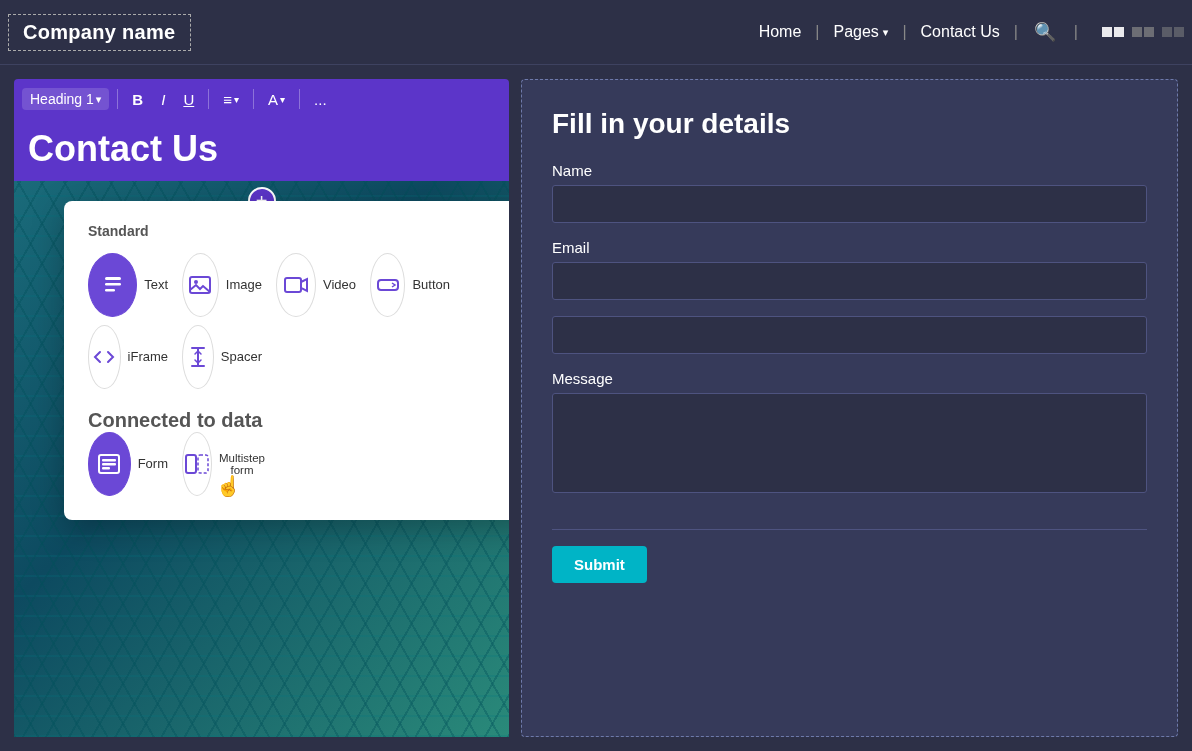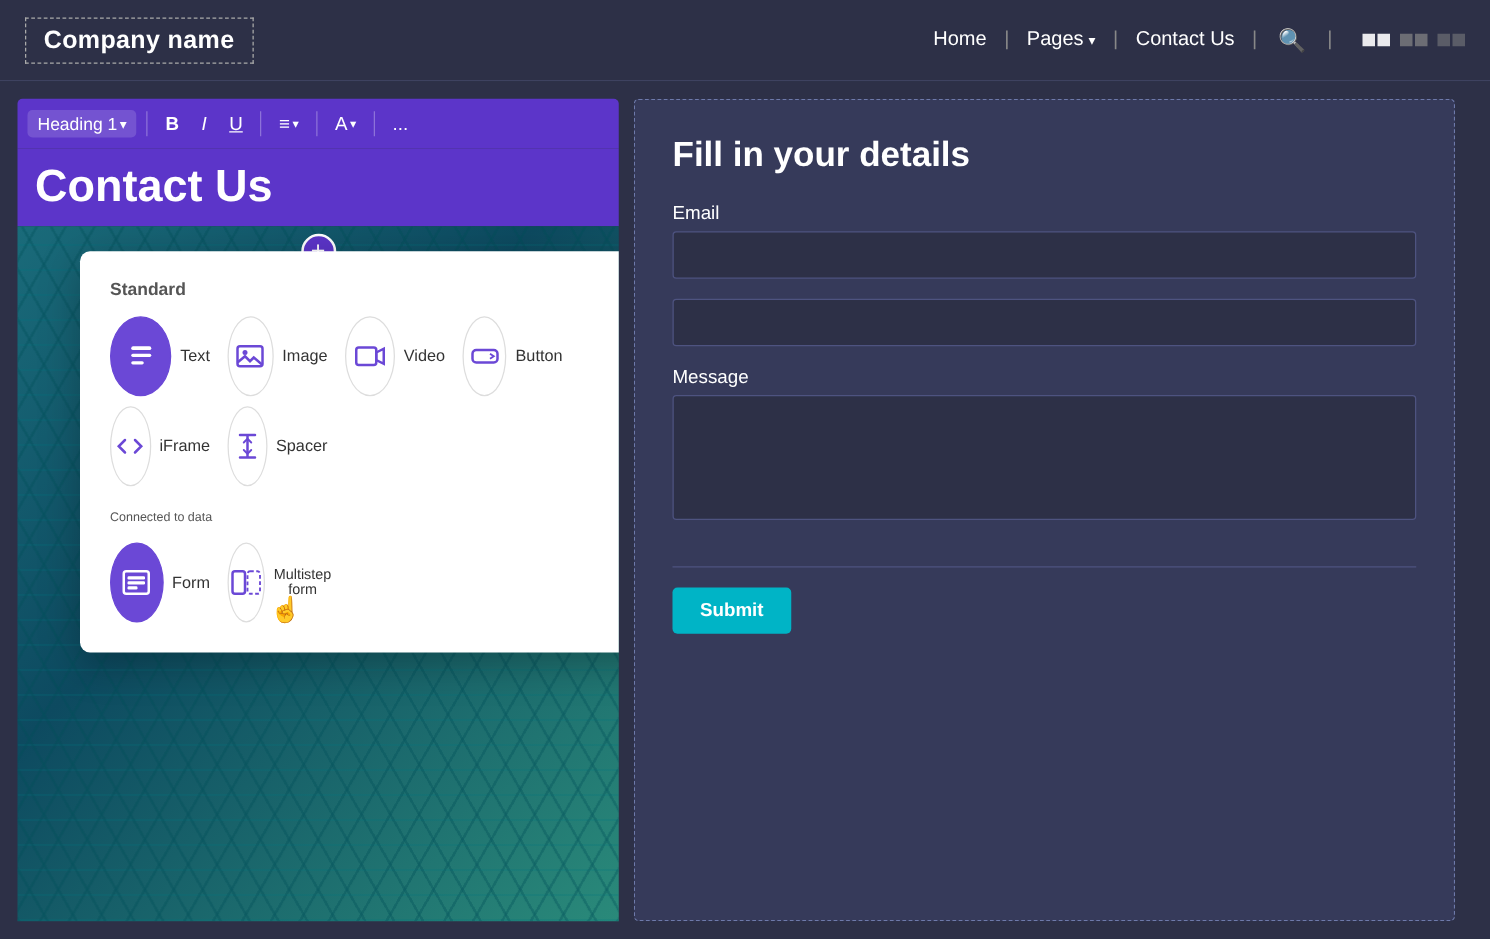--- a/index.html
+++ b/index.html
@@ -10,21 +10,21 @@
       height: 751px;
       overflow: hidden;
     }
 
     
     .top-nav {
       background: #2d3047;
       height: 65px;
       display: flex;
       align-items: center;
-      padding: 0 20px;
+      padding: 0 8px;
       border-bottom: 1px solid #3e4260;
     }
     .company-name {
       border: 1.5px dashed #aaa;
       padding: 6px 14px;
       color: #fff;
       font-size: 20px;
       font-weight: 600;
       letter-spacing: 0.3px;
     }
@@ -67,21 +67,21 @@
       align-items: center;
       gap: 3px;
       margin-left: 10px;
     }
 
     
     .editor-area {
       display: flex;
       height: calc(751px - 65px);
       background: #2d3047;
-      padding: 14px 28px 14px 14px;
+      padding: 14px 14px 14px 14px;
       gap: 12px;
     }
 
     
     .left-panel {
       flex: 1;
       min-width: 0;
       position: relative;
       display: flex;
       flex-direction: column;
@@ -219,24 +219,23 @@
       background: #6b48d6;
       border-color: #6b48d6;
       color: #fff;
     }
     .popup-item-label {
       font-size: 13px;
       color: #333;
       text-align: center;
     }
     .popup-connected-title {
-      font-size: 10px;
-      font-weight: 400;
+      font-size: 20px;
+      font-weight: 700;
       color: #555;
-      margin-bottom: 14px;
     }
     .popup-connected-grid {
       display: flex;
       flex-wrap: wrap;
       gap: 8px 14px;
     }
     .cursor-hand {
       position: absolute;
       bottom: 22px;
       left: 152px;
@@ -506,20 +505,26 @@
         </div>
 
         <div class="cursor-hand">☝</div>
       </div>
     </div>
   </div>
 
   <div class="right-panel">
     <div class="form-title">Fill in your details</div>
 
+    <div class="form-field">
+      <div class="form-label">
+        <span>Name</span>
+      </div>
+      <input class="form-input" type="text" style="">
+    </div>
 
     <div class="form-field">
       <div class="form-label">
         <span>Email</span>
       </div>
       <input class="form-input" type="text" style="">
     </div>
 
     <div class="form-field">
       <input class="form-input" type="text" style="">

